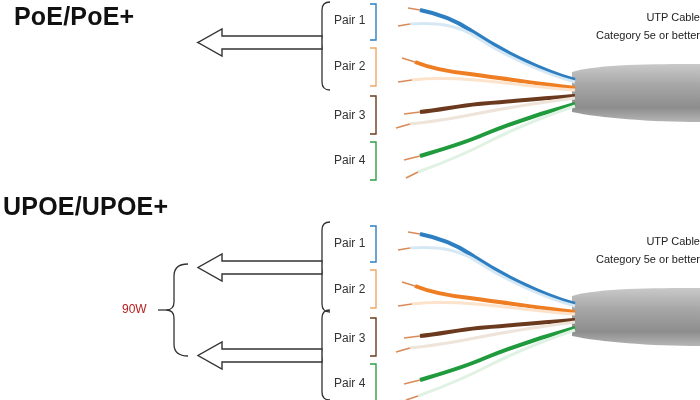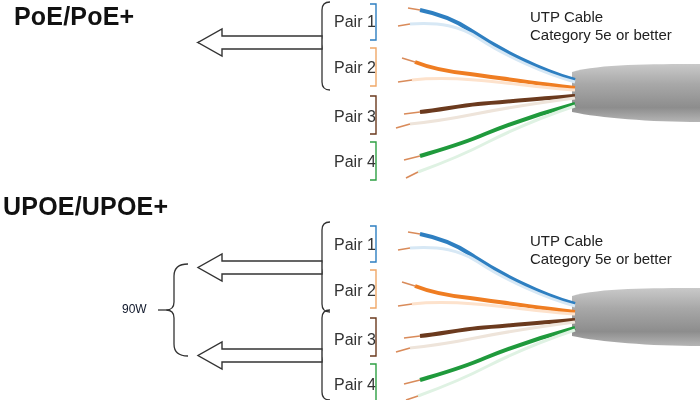--- a/index.html
+++ b/index.html
@@ -1,23 +1,23 @@
 <!DOCTYPE html>
 <html><head>
 <meta charset="utf-8">
 <style>
   html, body { margin: 0; padding: 0; background: #ffffff; }
   body { width: 700px; height: 400px; position: relative; overflow: hidden;
          font-family: "Liberation Sans", "DejaVu Sans", sans-serif; color: #222; }
   .section-title { position: absolute; font-weight: bold; font-size: 25px; color: #111; letter-spacing: 0.2px; }
   .arrow-label { position: absolute; font-size: 10.5px; color: #222; white-space: nowrap; }
   .arrow-label b { font-weight: bold; }
-  .pair-label { position: absolute; font-size: 16px; color: #333; white-space: nowrap; }
-  .cable-label { position: absolute; font-size: 15px; color: #222; text-align: left; line-height: 18px; width: 170px; }
-  .total-label { position: absolute; font-size: 12px; color: #0f172a; }
+  .pair-label { position: absolute; font-size: 12px; color: #333; white-space: nowrap; }
+  .cable-label { position: absolute; font-size: 11px; color: #222; text-align: right; line-height: 18px; width: 170px; }
+  .total-label { position: absolute; font-size: 12px; color: #b91c1c; }
   svg.layer { position: absolute; left: 0; top: 0; }
 </style>
 </head>
 <body>
 
 <div class="section-title" style="left:14px; top:2px;">PoE/PoE+</div>
 <div class="section-title" style="left:3px; top:192px;">UPOE/UPOE+</div>
 
 <div class="cable-label" style="left:530px; top:8px;">
   <div>UTP Cable</div>

